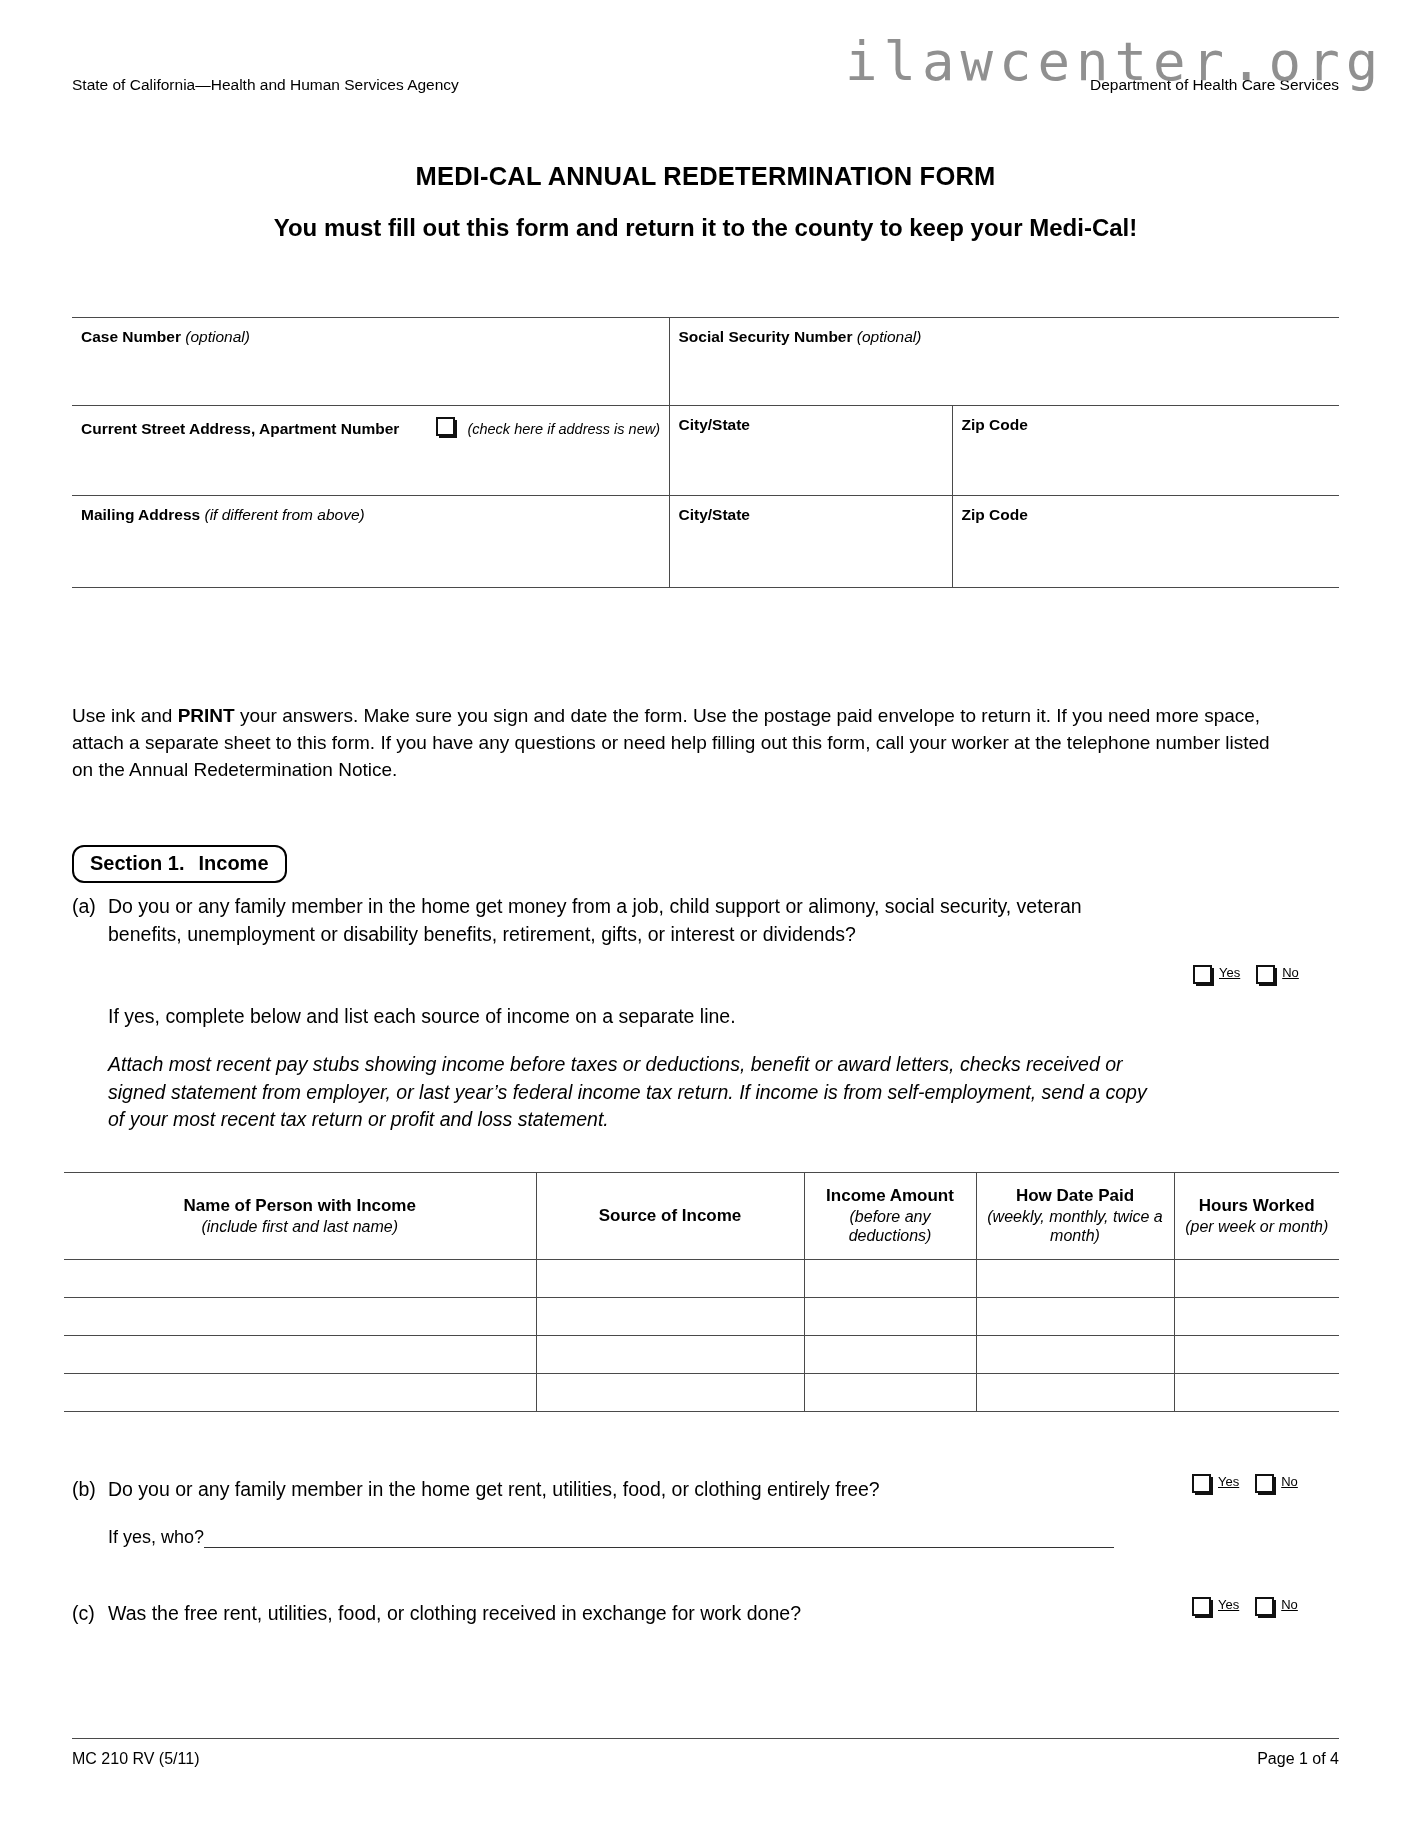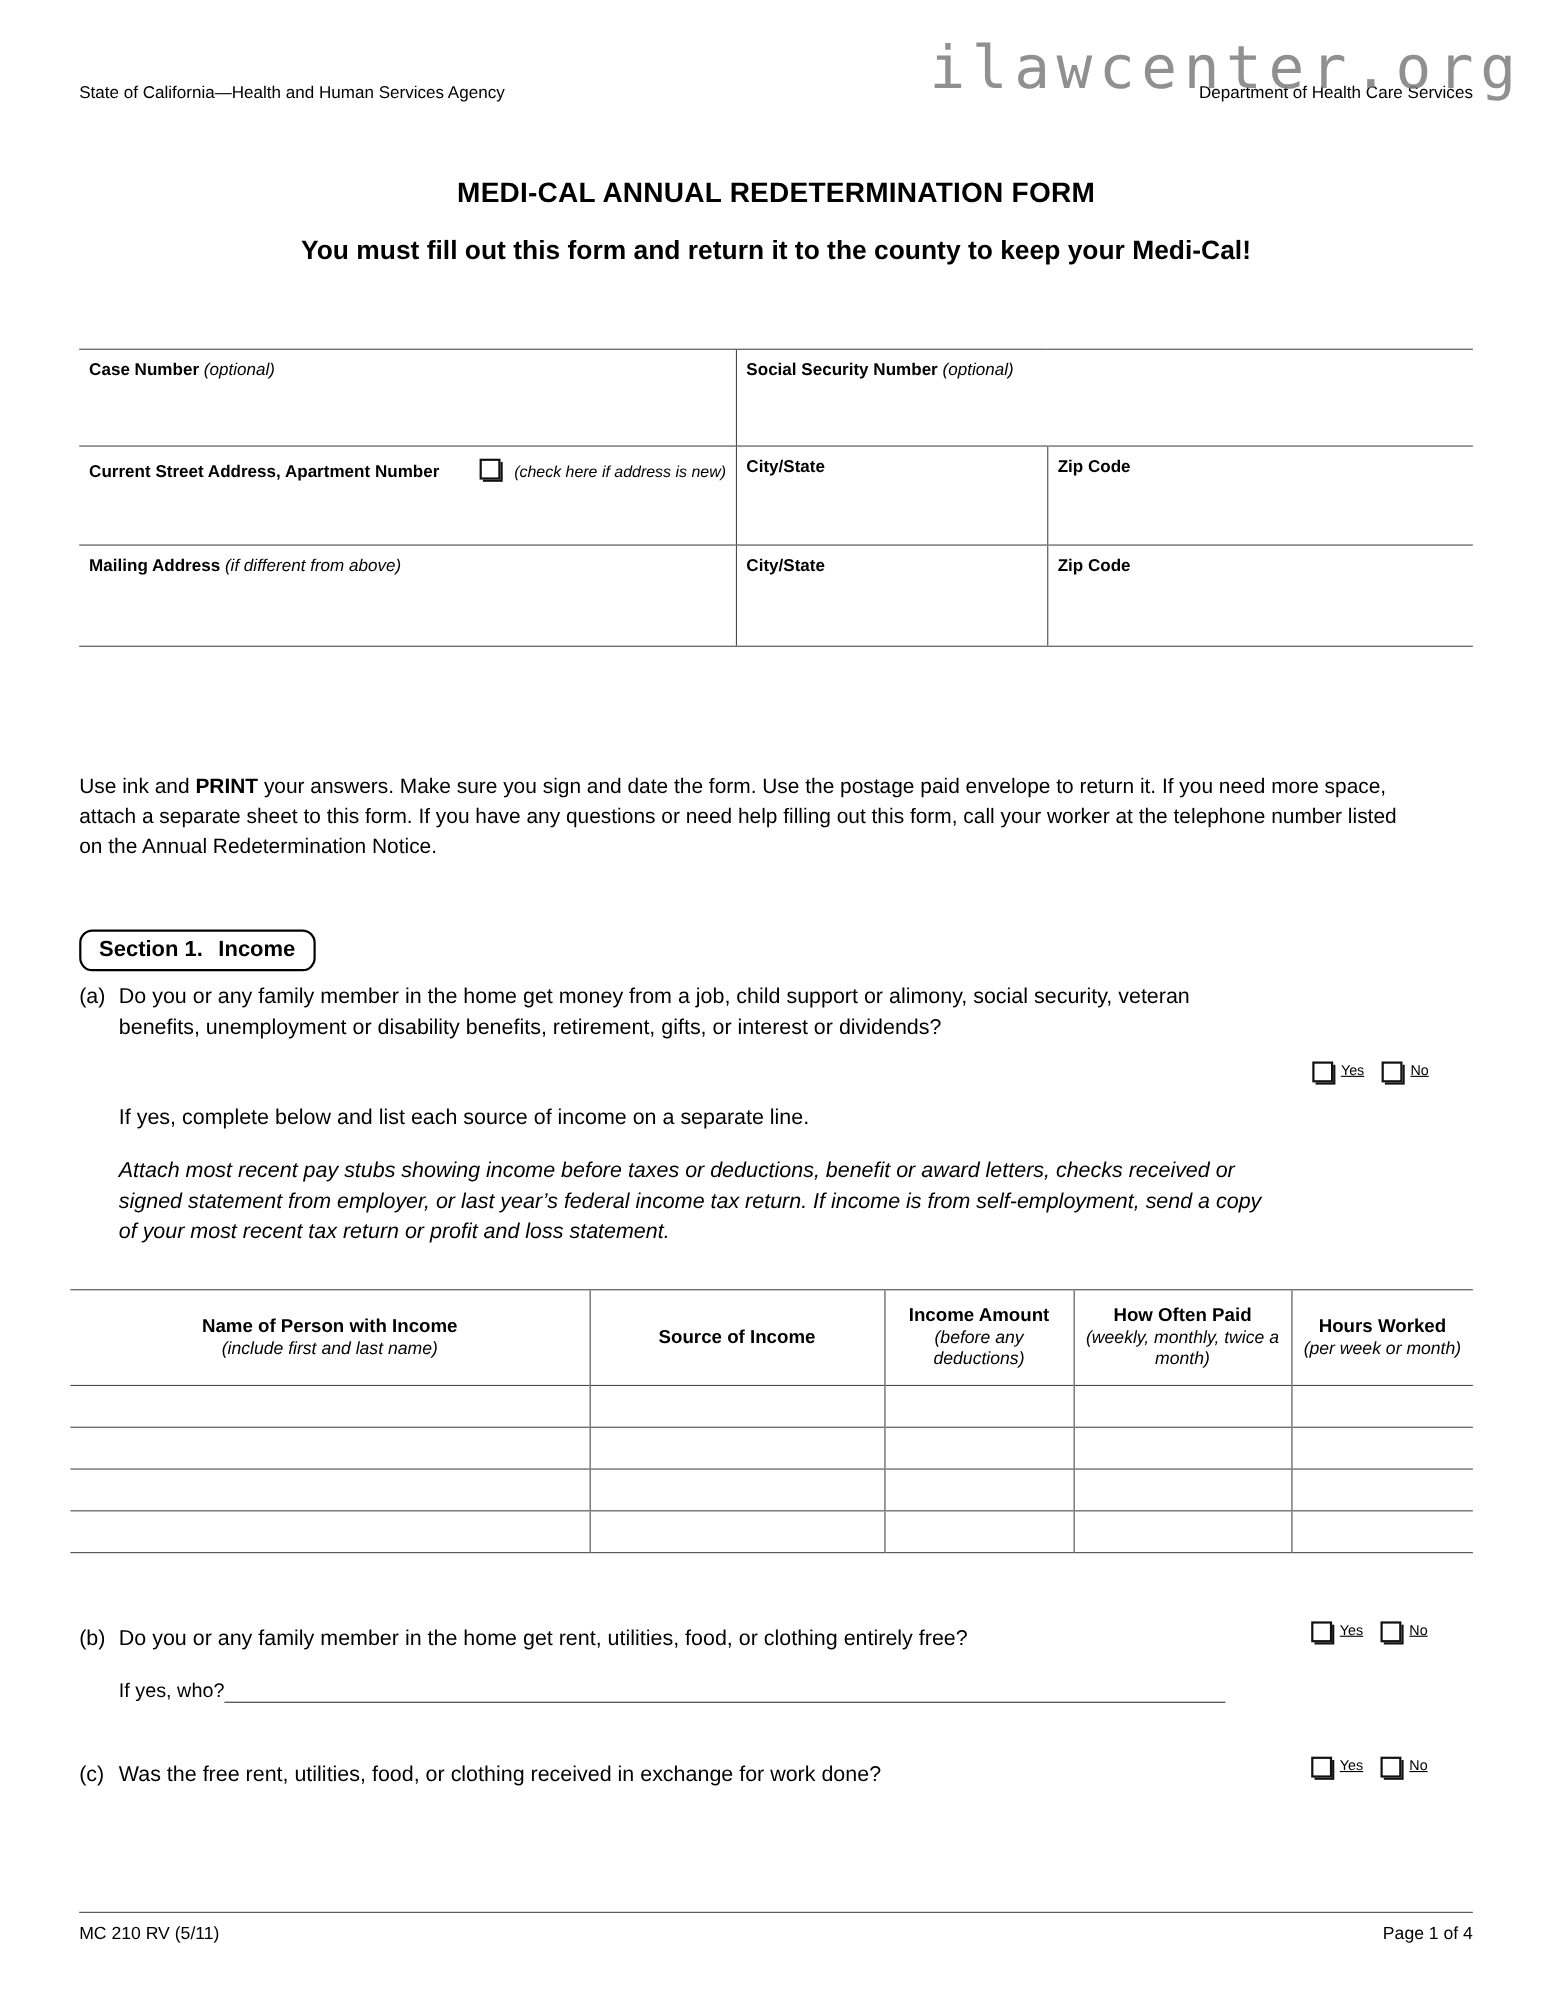--- a/index.html
+++ b/index.html
@@ -363,21 +363,21 @@
           <div class="hi">(include first and last name)</div>
         </th>
         <th>
           <div class="hb">Source of Income</div>
         </th>
         <th>
           <div class="hb">Income Amount</div>
           <div class="hi">(before any deductions)</div>
         </th>
         <th>
-          <div class="hb">How Often Paid</div>
+          <div class="hb">How Date Paid</div>
           <div class="hi">(weekly, monthly, twice a month)</div>
         </th>
         <th>
           <div class="hb">Hours Worked</div>
           <div class="hi">(per week or month)</div>
         </th>
       </tr>
     </thead>
     <tbody>
       <tr>

